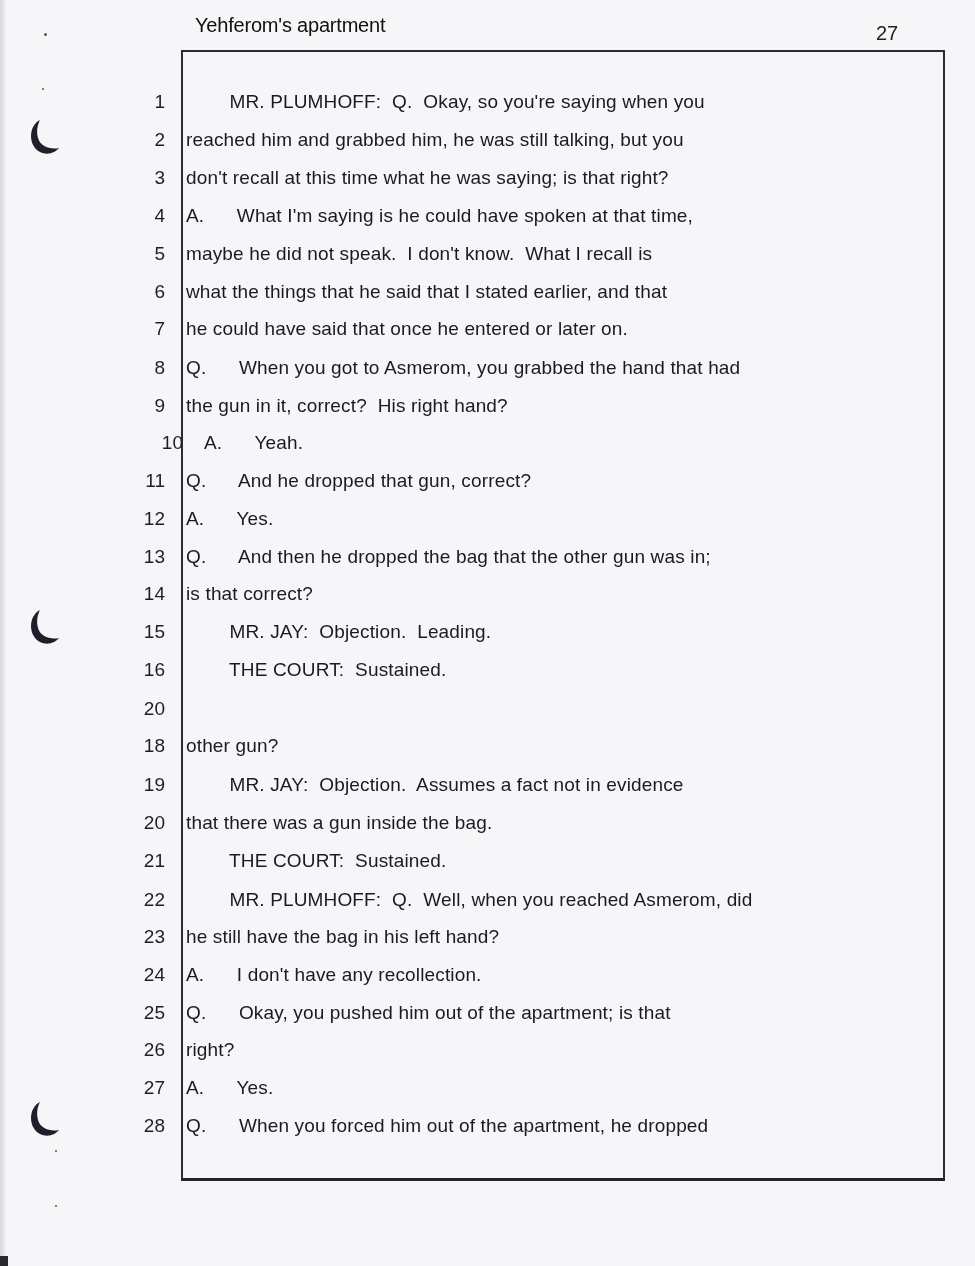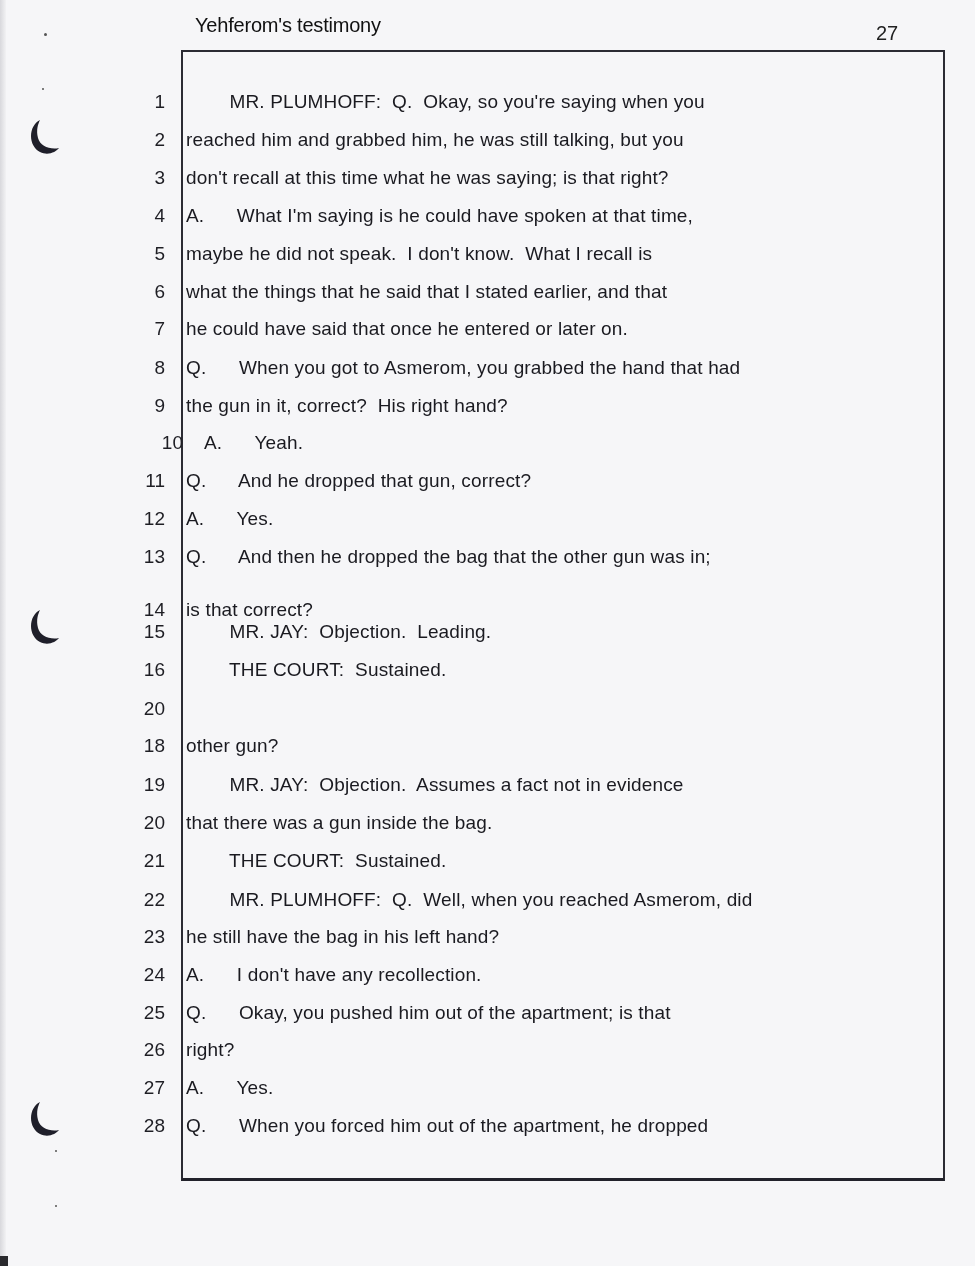--- a/index.html
+++ b/index.html
@@ -54,21 +54,21 @@
     .speck {
       position: absolute; width: 3px; height: 3px; border-radius: 50%; background: #555;
     }
   </style>
 </head>
 <body>
 
 <div class="left-edge"></div>
 <div class="bottom-bar"></div>
 
-<div class="header-title">Yehferom's testimony</div>
+<div class="header-title">Yehferom's apartment</div>
 <div class="page-number">27</div>
 
 <svg class="crescent" style="left:26px; top:118px;" viewBox="0 0 34 38">
   <path d="M14 2 C2 8 2 28 14 34 C22 38 30 34 33 30 C24 32 14 28 12 20 C10 12 12 6 14 2 Z" fill="#1f1f2a"></path>
 </svg>
 <svg class="crescent" style="left:26px; top:608px;" viewBox="0 0 34 38">
   <path d="M14 2 C2 8 2 28 14 34 C22 38 30 34 33 30 C24 32 14 28 12 20 C10 12 12 6 14 2 Z" fill="#1f1f2a"></path>
 </svg>
 <svg class="crescent" style="left:26px; top:1100px;" viewBox="0 0 34 38">
   <path d="M14 2 C2 8 2 28 14 34 C22 38 30 34 33 30 C24 32 14 28 12 20 C10 12 12 6 14 2 Z" fill="#1f1f2a"></path>
@@ -127,21 +127,21 @@
       <span class="line-text">Q.      And he dropped that gun, correct?</span>
     </div>
   <div class="line-row" style="top:508px;">
       <span class="line-num">12</span>
       <span class="line-text">A.      Yes.</span>
     </div>
   <div class="line-row" style="top:546px;">
       <span class="line-num">13</span>
       <span class="line-text">Q.      And then he dropped the bag that the other gun was in;</span>
     </div>
-  <div class="line-row" style="top:583px;margin-top:16px;">
+  <div class="line-row" style="top:583px;">
       <span class="line-num">14</span>
       <span class="line-text">is that correct?</span>
     </div>
   <div class="line-row" style="top:621px;">
       <span class="line-num">15</span>
       <span class="line-text">        MR. JAY:  Objection.  Leading.</span>
     </div>
   <div class="line-row" style="top:659px;">
       <span class="line-num">16</span>
       <span class="line-text">        THE COURT:  Sustained.</span>

